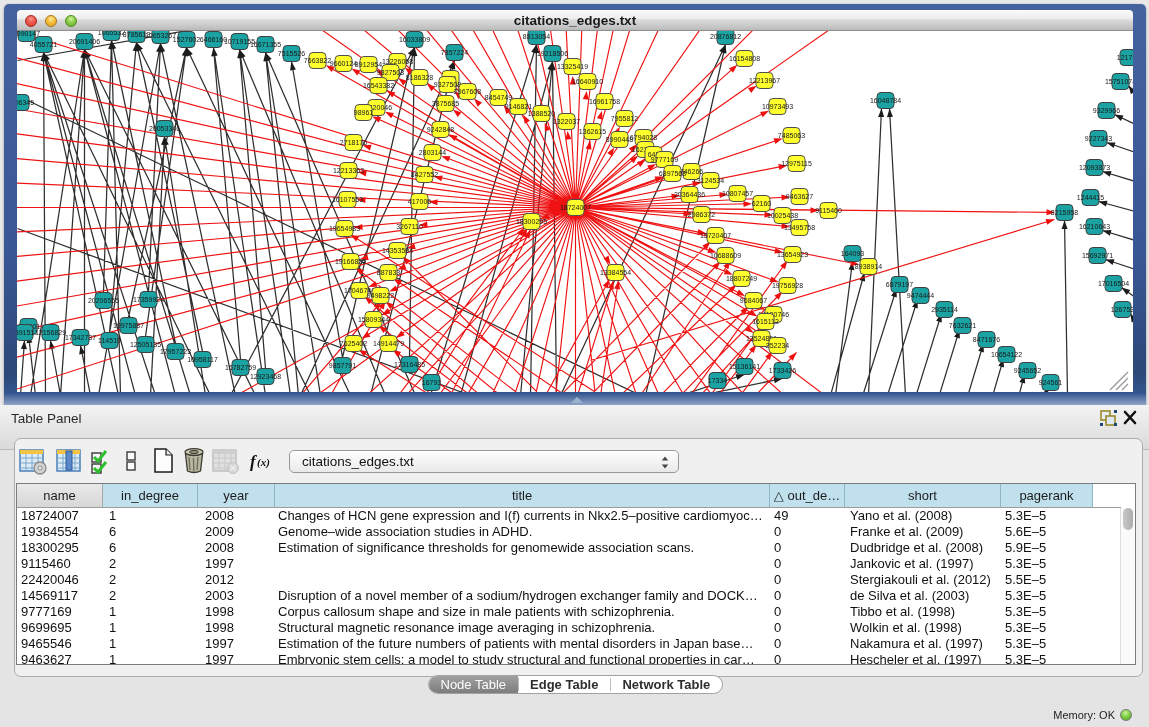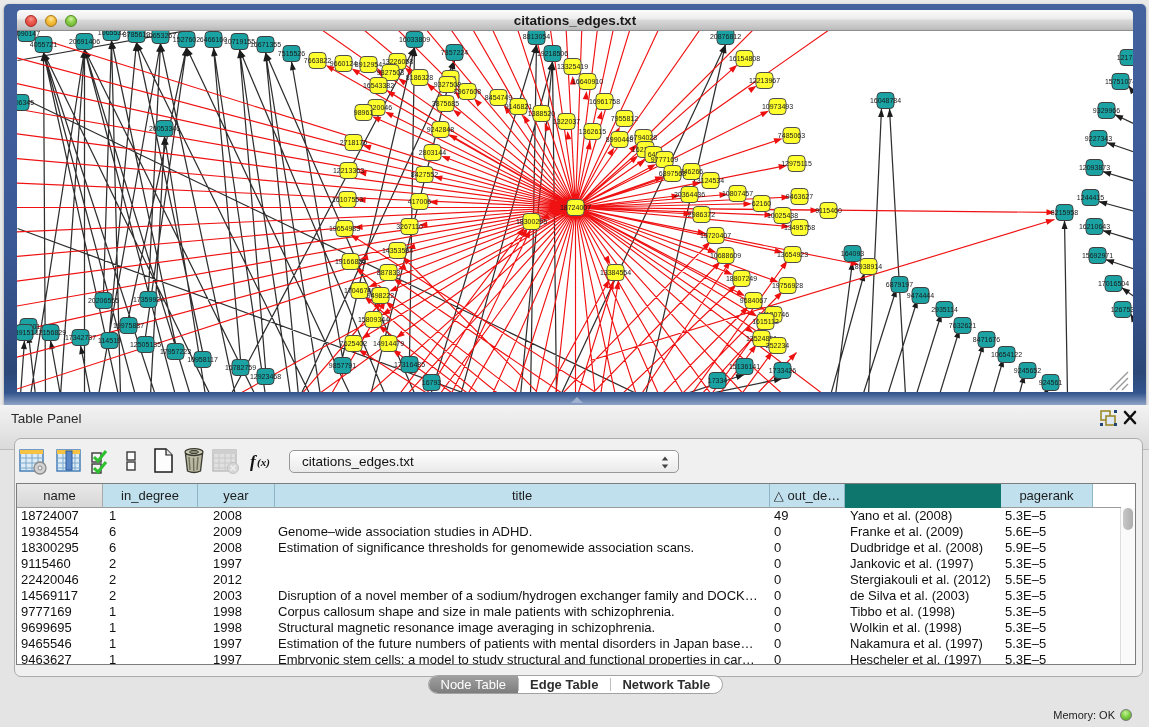--- a/index.html
+++ b/index.html
@@ -22,21 +22,21 @@
 #inner{position:absolute;left:14px;top:33px;width:1129px;height:239px;background:#f0f0f0;border:1px solid #acacac;border-radius:7px}
 #combo{position:absolute;left:289px;top:450px;width:390px;height:23px;background:linear-gradient(180deg,#ffffff,#e9e9e9);
  border:1px solid #989898;border-radius:5px;font-size:13.5px;color:#111;line-height:21px;padding-left:12px}
 #table{position:absolute;left:16px;top:483px;width:1120px;height:182px;background:#fff;border:1px solid #7c7c7c;overflow:hidden}
 #thead{position:absolute;left:0;top:0;width:1104px;height:24px;background:#0f766e;font-size:13px;color:#1c1c1c}
 #thead .h{position:absolute;top:0;height:24px;text-align:center;line-height:24px;background:#c0e0ee;border-right:1px solid #8fb6c6;border-bottom:1px solid #9c9c9c}
 #thead .hg{background:linear-gradient(180deg,#e9e9e9,#d7d7d7)!important;border-right:1px solid #a8a8a8}
 #tbody{position:absolute;left:0;top:24px;width:1104px;height:158px;font-size:13px;color:#101010}
 .tr{position:relative;width:1104px;height:16px;white-space:nowrap}
 .c{position:absolute;top:0;height:16px;line-height:16px;overflow:hidden}
-.c1{left:4px;width:92px}.c2{left:92px;width:92px}.c3{left:196px;width:84px}
+.c1{left:4px;width:92px}.c2{left:92px;width:92px}.c3{left:188px;width:84px}
 .c4{left:261px;width:492px}.c5{left:757px;width:72px}.c6{left:833px;width:165px}
 .c7{left:988px;width:100px}
 #vscroll{position:absolute;right:0;top:24px;width:15px;height:158px;background:#fafafa;border-left:1px solid #dedede}
 #vthumb{position:absolute;left:2px;top:0px;width:10px;height:22px;background:linear-gradient(90deg,#c8c8c8,#adadad);border-radius:5px}
 #tabs{position:absolute;left:428px;top:675px;height:19px;background:#fff;border:1px solid #a2a2a2;border-radius:10px;font-size:13px;font-weight:bold;color:#2e2e2e;display:flex;overflow:hidden}
 #tabs .seg{padding:0 11.5px;line-height:18px;text-align:left}
 #tabs .sel{background:linear-gradient(180deg,#a0a0a0,#7d7d7d);color:#fff;font-weight:normal}
 #tabs .sep{width:1px;background:#bdbdbd;margin:2px 0}
 #mem{position:absolute;right:34px;top:709px;font-size:11px;color:#1d1d1d}
 #memdot{position:absolute;right:17px;top:709px;width:12px;height:12px;border-radius:50%;
@@ -391,28 +391,30 @@
         <path d="M6 14.5 L9.2 10.5 L2.8 10.5 Z" fill="#444"></path>
       </svg>
 </div>
 <div id="table">
   <div id="thead">
     <div class="h hg" style="left:0;width:86px">name</div>
     <div class="h" style="left:86px;width:95px">in_degree</div>
     <div class="h" style="left:181px;width:77px">year</div>
     <div class="h" style="left:258px;width:495px">title</div>
     <div class="h" style="left:753px;width:75px">△ out_de…</div>
+    <div class="h" style="left:828px;width:156px">short</div>
     <div class="h" style="left:984px;width:92px">pagerank</div>
     <div style="position:absolute;left:1076px;top:0;width:28px;height:24px;background:#fff;border-bottom:1px solid #9c9c9c"></div>
   </div>
   <div id="tbody">
         <div class="tr">
           <div class="c c1">18724007</div>
           <div class="c c2">1</div>
           <div class="c c3">2008</div>
+          <div class="c c4">Changes of HCN gene expression and I(f) currents in Nkx2.5–positive cardiomyoc…</div>
           <div class="c c5">49</div>
           <div class="c c6">Yano et al. (2008)</div>
           <div class="c c7">5.3E–5</div>
         </div>
         <div class="tr">
           <div class="c c1">19384554</div>
           <div class="c c2">6</div>
           <div class="c c3">2009</div>
           <div class="c c4">Genome–wide association studies in ADHD.</div>
           <div class="c c5">0</div>

